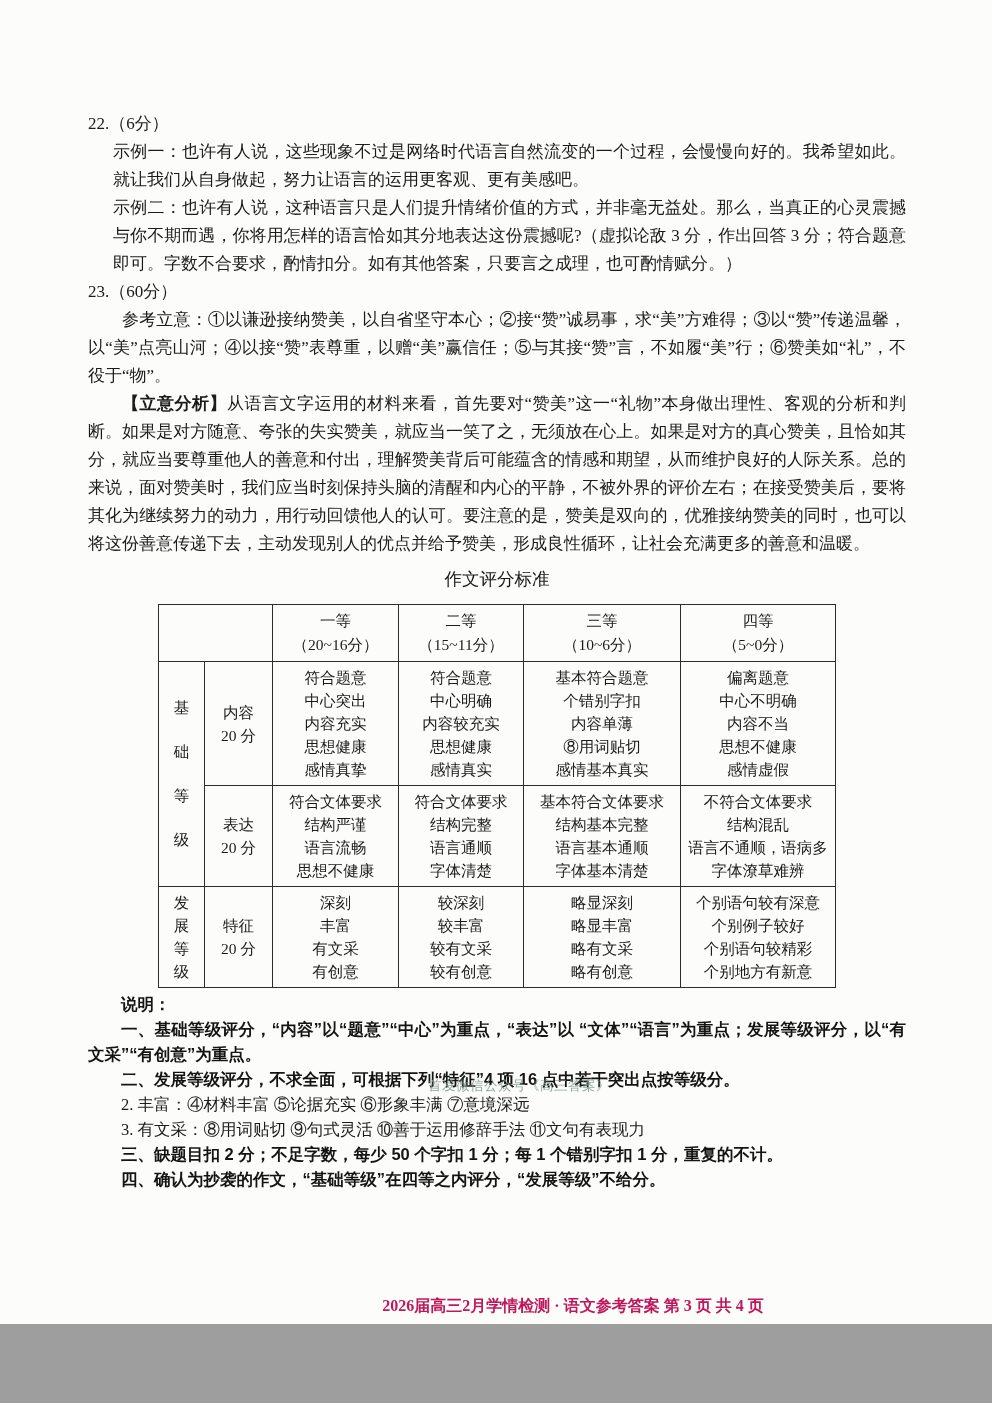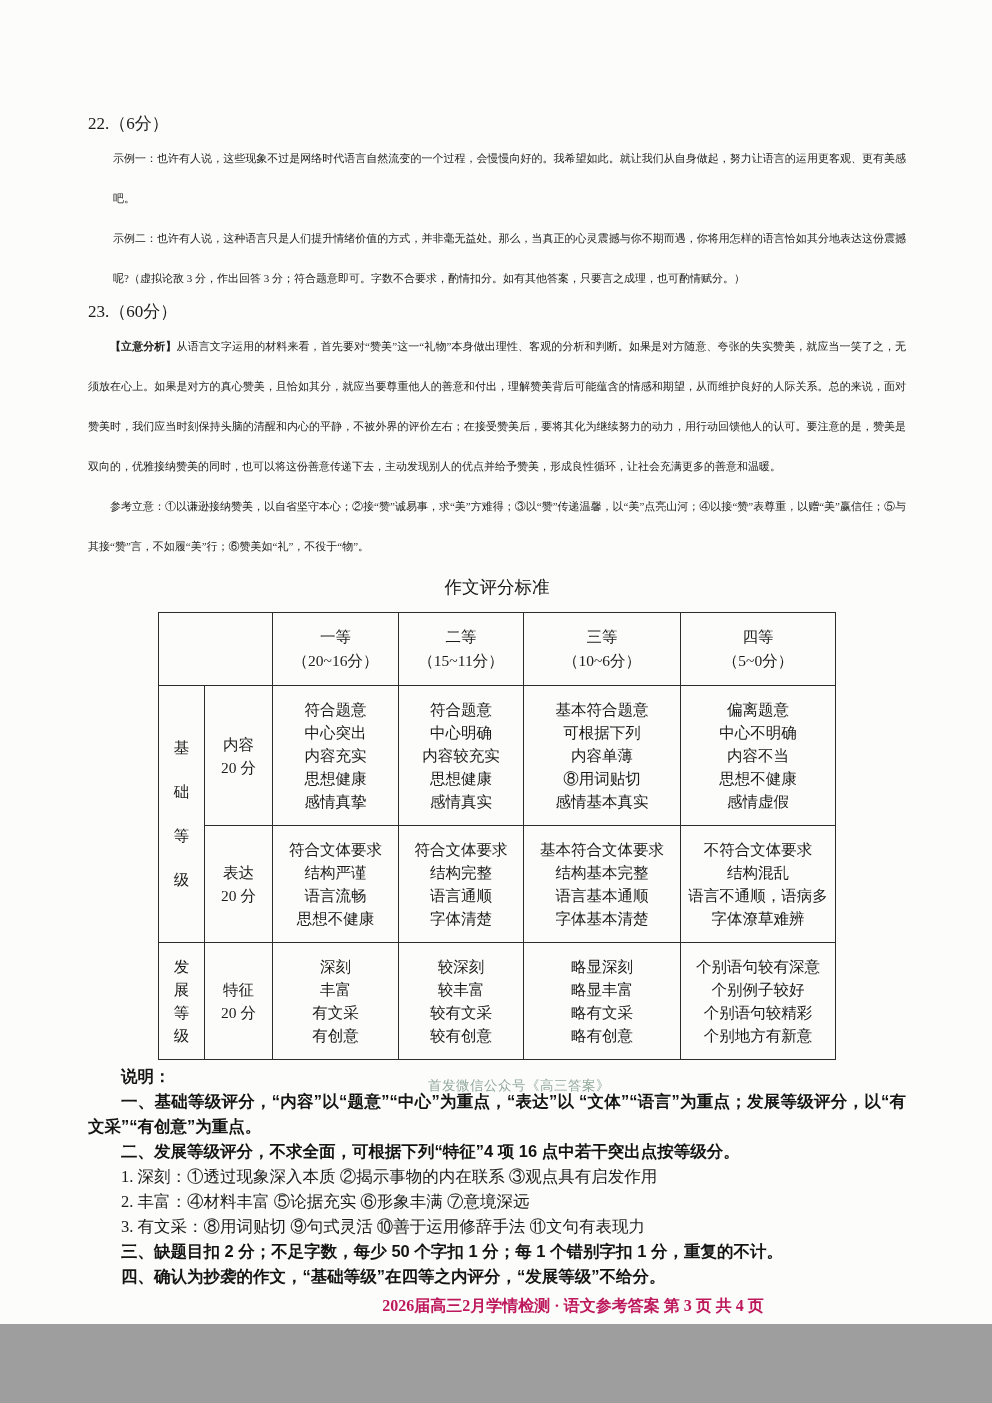--- a/index.html
+++ b/index.html
@@ -8,35 +8,35 @@
   }
   html,body{margin:0;padding:0;}
   body{background:#9e9e9e;font-family:var(--serif);}
   .page{
     position:relative;width:992px;height:1324px;margin:0 auto;
     background:#fcfcfa;color:#1b1b1b;overflow:hidden;
     box-shadow:0 0 6px rgba(0,0,0,.25);
   }
   .content{position:absolute;left:88px;top:110px;width:818px;}
   p{margin:0;}
-  .body-text{font-size:11px;line-height:40px;text-align:justify;}
+  .body-text{font-size:17px;line-height:28px;text-align:justify;}
   .qnum{font-size:17px;line-height:28px;}
   .hang{margin-left:25px;}
   .first-indent{text-indent:2em;}
   .hei-bold{font-family:var(--sans);font-weight:700;}
   .rubric-title{
     text-align:center;font-family:var(--sans);font-weight:400;
     font-size:17.5px;line-height:26px;margin:8px 0 12px 0;color:#161616;
   }
   table.rubric{
     border-collapse:collapse;table-layout:fixed;margin-left:70px;width:677px;
   }
   table.rubric td{
     border:1.7px solid #2d2d2d;text-align:center;vertical-align:middle;
-    font-size:15.5px;line-height:23px;padding:12px 2px;
+    font-size:15.5px;line-height:23px;padding:4px 2px;
   }
   td.grade-head .g-name{line-height:24px;}
   td.grade-head .g-range{line-height:24px;}
   td.vlabel span{display:block;}
   td.vlabel-loose span{line-height:44px;}
   td.vlabel-tight span{line-height:23px;}
   .cell-line{display:block;}
   .notes{margin-top:4px;font-size:16.5px;line-height:25px;text-align:justify;}
   .notes p{text-indent:2em;}
   .note-bold{font-family:var(--sans);font-weight:700;color:#141414;}
@@ -60,22 +60,22 @@
   <div class="content">
 
     <section>
       <p class="qnum">22.（6分）</p>
       <p class="body-text hang">示例一：也许有人说，这些现象不过是网络时代语言自然流变的一个过程，会慢慢向好的。我希望如此。就让我们从自身做起，努力让语言的运用更客观、更有美感吧。</p>
       <p class="body-text hang">示例二：也许有人说，这种语言只是人们提升情绪价值的方式，并非毫无益处。那么，当真正的心灵震撼与你不期而遇，你将用怎样的语言恰如其分地表达这份震撼呢?（虚拟论敌 3 分，作出回答 3 分；符合题意即可。字数不合要求，酌情扣分。如有其他答案，只要言之成理，也可酌情赋分。）</p>
     </section>
 
     <section>
       <p class="qnum">23.（60分）</p>
+      <p class="body-text first-indent">参考立意：①以谦逊接纳赞美，以自省坚守本心；②接“赞”诚易事，求“美”方难得；③以“赞”传递温馨，以“美”点亮山河；④以接“赞”表尊重，以赠“美”赢信任；⑤与其接“赞”言，不如履“美”行；⑥赞美如“礼”，不役于“物”。</p>
       <p class="body-text first-indent"><span class="hei-bold">【立意分析】</span><span>从语言文字运用的材料来看，首先要对“赞美”这一“礼物”本身做出理性、客观的分析和判断。如果是对方随意、夸张的失实赞美，就应当一笑了之，无须放在心上。如果是对方的真心赞美，且恰如其分，就应当要尊重他人的善意和付出，理解赞美背后可能蕴含的情感和期望，从而维护良好的人际关系。总的来说，面对赞美时，我们应当时刻保持头脑的清醒和内心的平静，不被外界的评价左右；在接受赞美后，要将其化为继续努力的动力，用行动回馈他人的认可。要注意的是，赞美是双向的，优雅接纳赞美的同时，也可以将这份善意传递下去，主动发现别人的优点并给予赞美，形成良性循环，让社会充满更多的善意和温暖。</span></p>
-      <p class="body-text first-indent">参考立意：①以谦逊接纳赞美，以自省坚守本心；②接“赞”诚易事，求“美”方难得；③以“赞”传递温馨，以“美”点亮山河；④以接“赞”表尊重，以赠“美”赢信任；⑤与其接“赞”言，不如履“美”行；⑥赞美如“礼”，不役于“物”。</p>
     </section>
 
     <p class="rubric-title">作文评分标准</p>
 
     <table class="rubric">
       <colgroup>
         <col style="width:46px">
           <col style="width:68px">
           <col style="width:126px">
         <col style="width:125px">
@@ -122,21 +122,21 @@
             </td>
             <td>
               <span class="cell-line">符合题意</span>
               <span class="cell-line">中心明确</span>
               <span class="cell-line">内容较充实</span>
               <span class="cell-line">思想健康</span>
               <span class="cell-line">感情真实</span>
             </td>
             <td>
               <span class="cell-line">基本符合题意</span>
-              <span class="cell-line">可根据下列</span>
+              <span class="cell-line">个错别字扣</span>
               <span class="cell-line">内容单薄</span>
               <span class="cell-line">⑧用词贴切</span>
               <span class="cell-line">感情基本真实</span>
             </td>
             <td>
               <span class="cell-line">偏离题意</span>
               <span class="cell-line">中心不明确</span>
               <span class="cell-line">内容不当</span>
               <span class="cell-line">思想不健康</span>
               <span class="cell-line">感情虚假</span>
@@ -209,21 +209,20 @@
             </td>
           </tr>
         </tbody>
     </table>
 
     <div class="notes">
       <p class="note-bold">说明：</p>
       <div id="notes-list">
           <p class="note-bold">一、基础等级评分，“内容”以“题意”“中心”为重点，“表达”以 “文体”“语言”为重点；发展等级评分，以“有文采”“有创意”为重点。</p>
           <p class="note-bold">二、发展等级评分，不求全面，可根据下列“特征”4 项 16 点中若干突出点按等级分。</p>
-          <p class="note-normal">1.  深刻：①透过现象深入本质 ②揭示事物的内在联系 ③观点具有启发作用</p>
           <p class="note-normal">2.  丰富：④材料丰富 ⑤论据充实 ⑥形象丰满 ⑦意境深远</p>
           <p class="note-normal">3.  有文采：⑧用词贴切 ⑨句式灵活 ⑩善于运用修辞手法 ⑪文句有表现力</p>
           <p class="note-bold">三、缺题目扣 2 分；不足字数，每少 50 个字扣 1 分；每 1 个错别字扣 1 分，重复的不计。</p>
           <p class="note-bold">四、确认为抄袭的作文，“基础等级”在四等之内评分，“发展等级”不给分。</p>
         </div>
     </div>
 
   </div>
 
   <div class="watermark">首发微信公众号《高三答案》</div>

